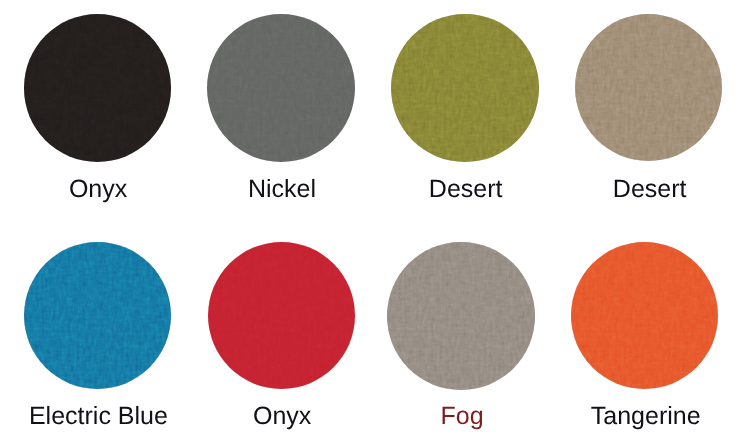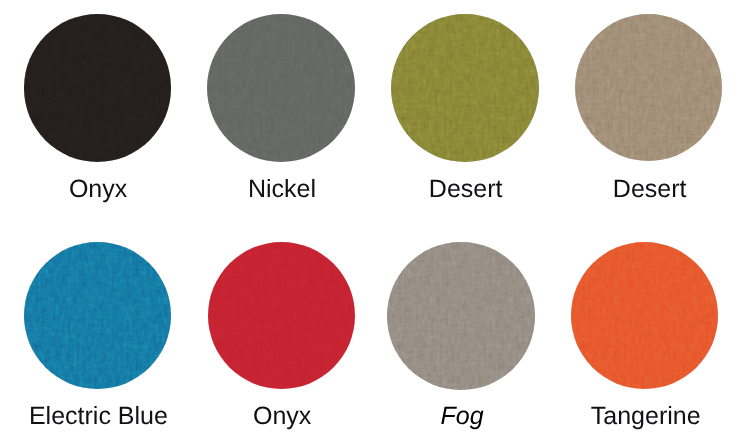--- a/index.html
+++ b/index.html
@@ -218,21 +218,21 @@
           <svg width="148" height="148" aria-hidden="true">
             <rect width="148" height="148" filter="url(#texWeft)"></rect>
           </svg>
         </div>
         <div class="tex" style="opacity: 0.0298;">
           <svg width="148" height="148" aria-hidden="true">
             <rect width="148" height="148" filter="url(#texMottle)"></rect>
           </svg>
         </div>
       </div>
-      <div class="swatch-label" style="left: 342px; top: 402.3px; color: #000000; font-style: italic;">Fog</div>
+      <div class="swatch-label" style="left: 342px; top: 402.3px; color: #7f1d1d;">Fog</div>
     </div>
     <div class="swatch">
       <div class="swatch-disc" style="left: 571.4px; top: 242.3px; width: 147px; height: 147px; background: rgb(232, 90, 45);">
         <div class="tex" style="opacity: 0.1275;">
           <svg width="147" height="147" aria-hidden="true">
             <rect width="147" height="147" filter="url(#texWarp)"></rect>
           </svg>
         </div>
         <div class="tex" style="opacity: 0.0935;">
           <svg width="147" height="147" aria-hidden="true">

